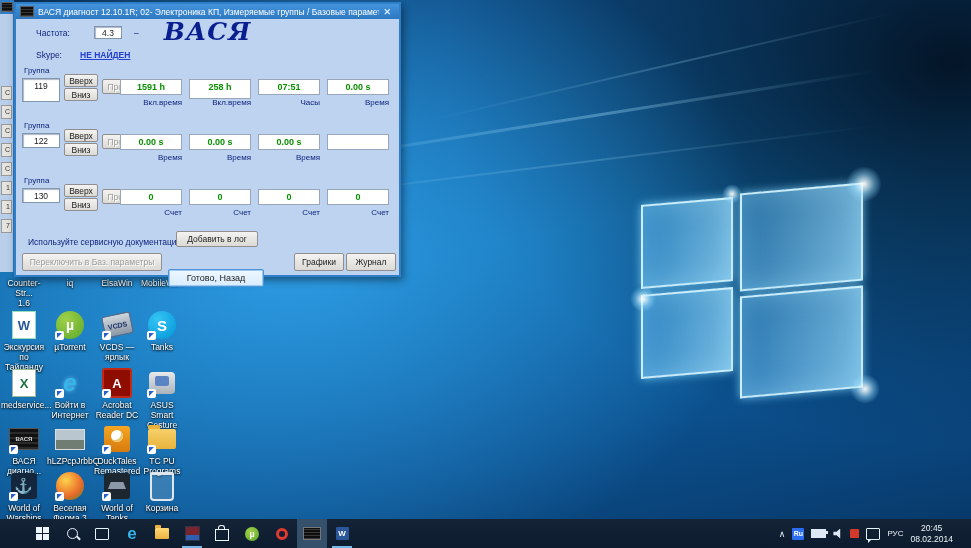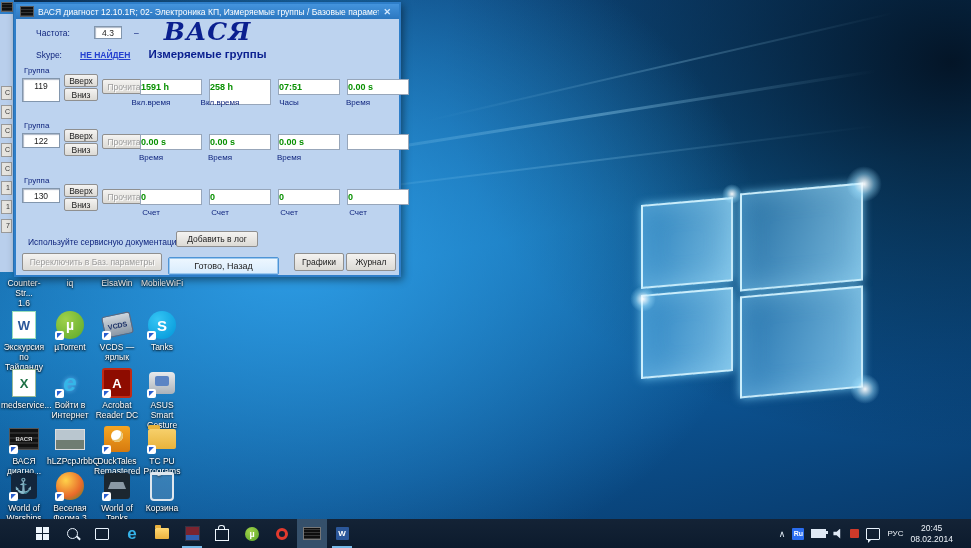--- a/index.html
+++ b/index.html
@@ -88,22 +88,22 @@
          font-style:italic;font-weight:bold;font-size:25px;color:#0a1f8f;letter-spacing:1px;}
   .subtitle{left:0;right:0;top:29px;text-align:center;font-weight:bold;font-size:11.5px;color:#0a1f8f;}
   .inp{background:#fff;border:1px solid #8296ad;box-shadow:inset 1px 1px 1px rgba(90,110,140,.5);
        text-align:center;color:#222;box-sizing:border-box;}
   .link{color:#2440d0;font-weight:bold;text-decoration:underline;font-size:8.5px;}
   .btn{background:linear-gradient(#f4f3f1,#dcdad5);border:1px solid #8f8f8f;border-radius:2px;
        font-size:8.5px;color:#222;text-align:center;box-sizing:border-box;display:flex;align-items:center;justify-content:center;}
   .btn.dis{color:#9c9c9c;text-shadow:1px 1px 0 #fff;}
   .btn.def{background:linear-gradient(#eef7ff,#d8ecfd);border:1px solid #4e94d6;box-shadow:0 0 0 1px #9cc9ef inset;font-size:9px;}
   .vbox{background:#fff;border:1px solid #97a6ba;color:#089000;font-weight:bold;font-size:9px;
-        line-height:15px;box-sizing:border-box;margin-left:20px;}
-  .vlabel{position:absolute;width:62px;text-align:center;font-size:8px;color:#0a1f7a;}
+        text-align:center;line-height:15px;box-sizing:border-box;}
+  .vlabel{position:absolute;width:62px;text-align:right;font-size:8px;color:#0a1f7a;}
   .grp-cap{font-size:8px;color:#0a1f7a;}
 
   
   .taskbar{position:absolute;left:0;bottom:0;width:971px;height:29px;background:linear-gradient(#142336,#0c1b2d);z-index:5;
            display:flex;align-items:stretch;}
   .tb-tile{width:30px;display:flex;align-items:center;justify-content:center;position:relative;flex:none;}
   .tb-tile.run::after{content:"";position:absolute;left:5px;right:5px;bottom:0;height:2px;background:#76b9e8;}
   .tb-tile.active{background:#35506b;box-shadow:inset 0 0 0 1px #4a6largely?;}
   .tb-tile.active{background:#35506b;}
   .startflag{width:13px;height:13px;display:grid;grid-template-columns:6px 6px;grid-template-rows:6px 6px;gap:1px;}
@@ -311,34 +311,33 @@
 
 <div class="win">
   <div class="win-title">
     <span class="app-ico"></span>
     <span class="ttl">ВАСЯ диагност 12.10.1R; 02- Электроника КП,  Измеряемые группы / Базовые параметры</span>
     <span class="close">✕</span>
   </div>
   <div class="win-body">
 
     <div class="abs brand">ВАСЯ</div>
-    <div class="abs subtitle">Измеряемые группы</div>
     <div class="abs navy" style="left:20px;top:9px;">Частота:</div>
     <div class="abs inp" style="left:78px;top:7px;width:28px;height:13px;line-height:12px;font-size:8.5px;">4.3</div>
     <div class="abs navy" style="left:118px;top:9px;">–</div>
     <div class="abs navy" style="left:20px;top:31px;">Skype:</div>
     <a class="abs link" style="left:64px;top:31px;">НЕ НАЙДЕН</a>
 
     <div class="abs grp-cap" style="left:8px;top:47px;">Группа</div>
     <div class="abs inp" style="left:6px;top:59px;width:38px;height:24px;line-height:14px;">119</div>
     <div class="abs btn" style="left:48px;top:55px;width:34px;height:13px;">Вверх</div>
     <div class="abs btn" style="left:48px;top:69px;width:34px;height:13px;">Вниз</div>
     <div class="abs btn dis" style="left:86px;top:60px;width:52px;height:15px;">Прочитать</div>
     <div class="abs vbox" style="left:104px;top:60px;width:62px;height:16px;">1591 h</div>
-    <div class="abs vbox" style="left:173px;top:60px;width:62px;height:26px;">258 h</div>
+    <div class="abs vbox" style="left:173px;top:60px;width:62px;height:20px;">258 h</div>
     <div class="abs vbox" style="left:242px;top:60px;width:62px;height:16px;">07:51</div>
     <div class="abs vbox" style="left:311px;top:60px;width:62px;height:16px;">0.00 s</div>
     <div class="vlabel" style="left:104px;top:79px;">Вкл.время</div>
     <div class="vlabel" style="left:173px;top:79px;">Вкл.время</div>
     <div class="vlabel" style="left:242px;top:79px;">Часы</div>
     <div class="vlabel" style="left:311px;top:79px;">Время</div>
 
     <div class="abs grp-cap" style="left:8px;top:102px;">Группа</div>
     <div class="abs inp" style="left:6px;top:114px;width:38px;height:15px;line-height:14px;">122</div>
     <div class="abs btn" style="left:48px;top:110px;width:34px;height:13px;">Вверх</div>
@@ -363,21 +362,21 @@
     <div class="abs vbox" style="left:242px;top:170px;width:62px;height:16px;">0</div>
     <div class="abs vbox" style="left:311px;top:170px;width:62px;height:16px;">0</div>
     <div class="vlabel" style="left:104px;top:189px;">Счет</div>
     <div class="vlabel" style="left:173px;top:189px;">Счет</div>
     <div class="vlabel" style="left:242px;top:189px;">Счет</div>
     <div class="vlabel" style="left:311px;top:189px;">Счет</div>
 
     <div class="abs navy" style="left:12px;top:218px;">Используйте сервисную документацию!</div>
     <div class="abs btn" style="left:160px;top:212px;width:82px;height:16px;">Добавить в лог</div>
     <div class="abs btn dis" style="left:6px;top:234px;width:140px;height:18px;">Переключить в Баз. параметры</div>
-    <div class="abs btn def" style="left:152px;top:238px;width:111px;height:18px;">Готово, Назад</div>
+    <div class="abs btn def" style="left:152px;top:250px;width:96px;height:18px;">Готово, Назад</div>
     <div class="abs btn" style="left:278px;top:234px;width:50px;height:18px;">Графики</div>
     <div class="abs btn" style="left:330px;top:234px;width:50px;height:18px;">Журнал</div>
   </div>
 </div>
 
 <div class="taskbar">
   <div class="tb-tile" style="margin-left:27px;">
     <span class="startflag">
         <span></span>
         <span></span>

